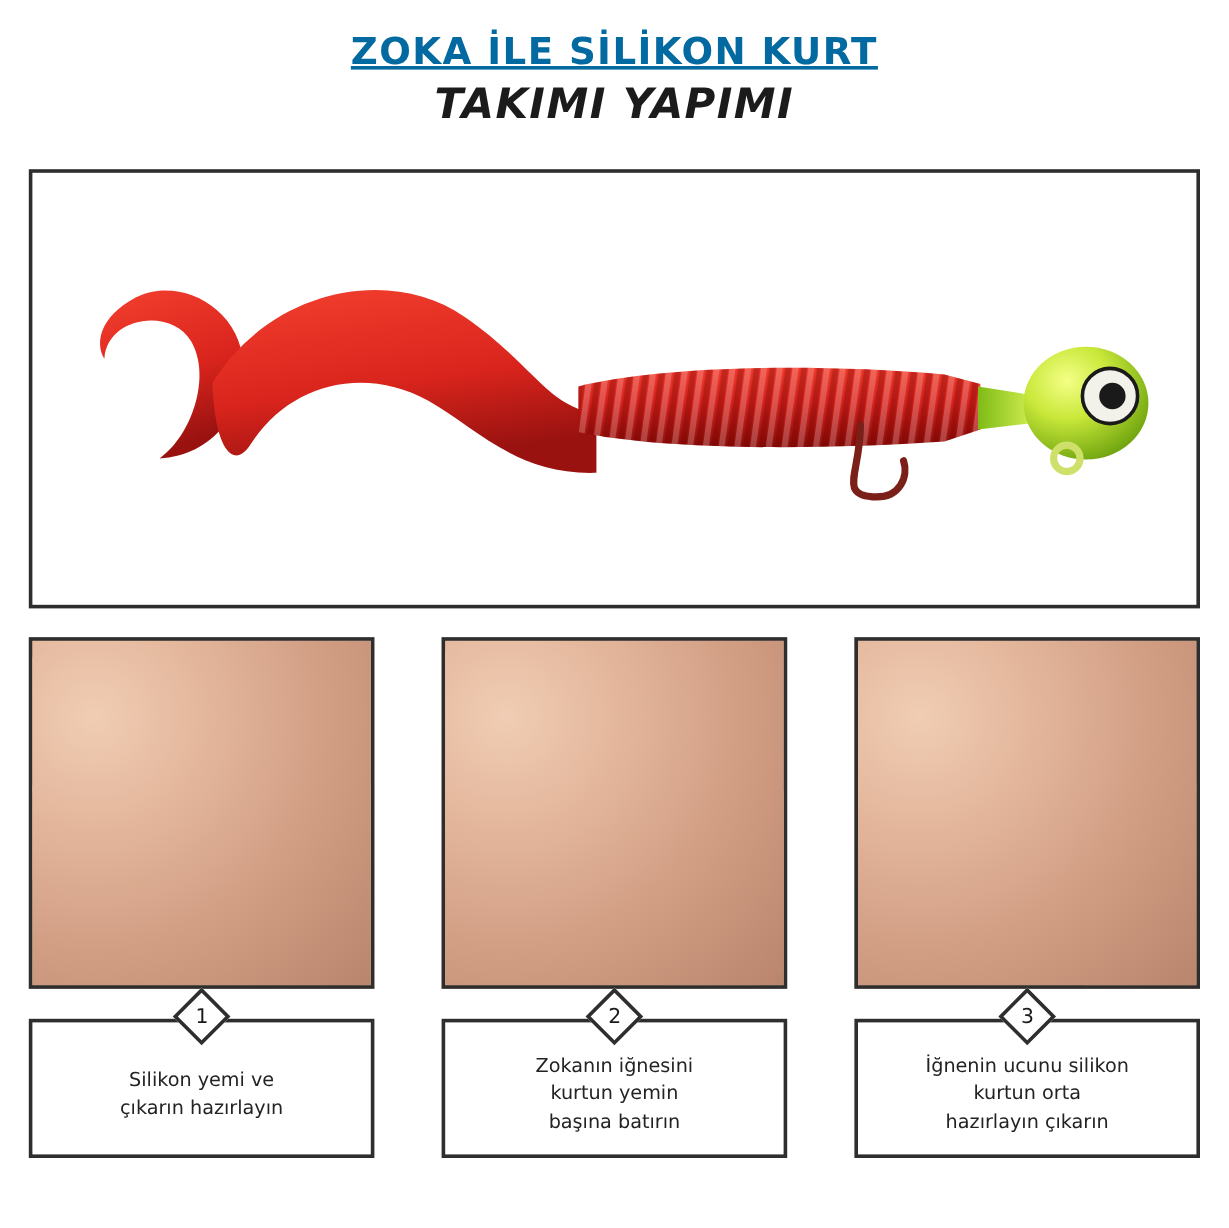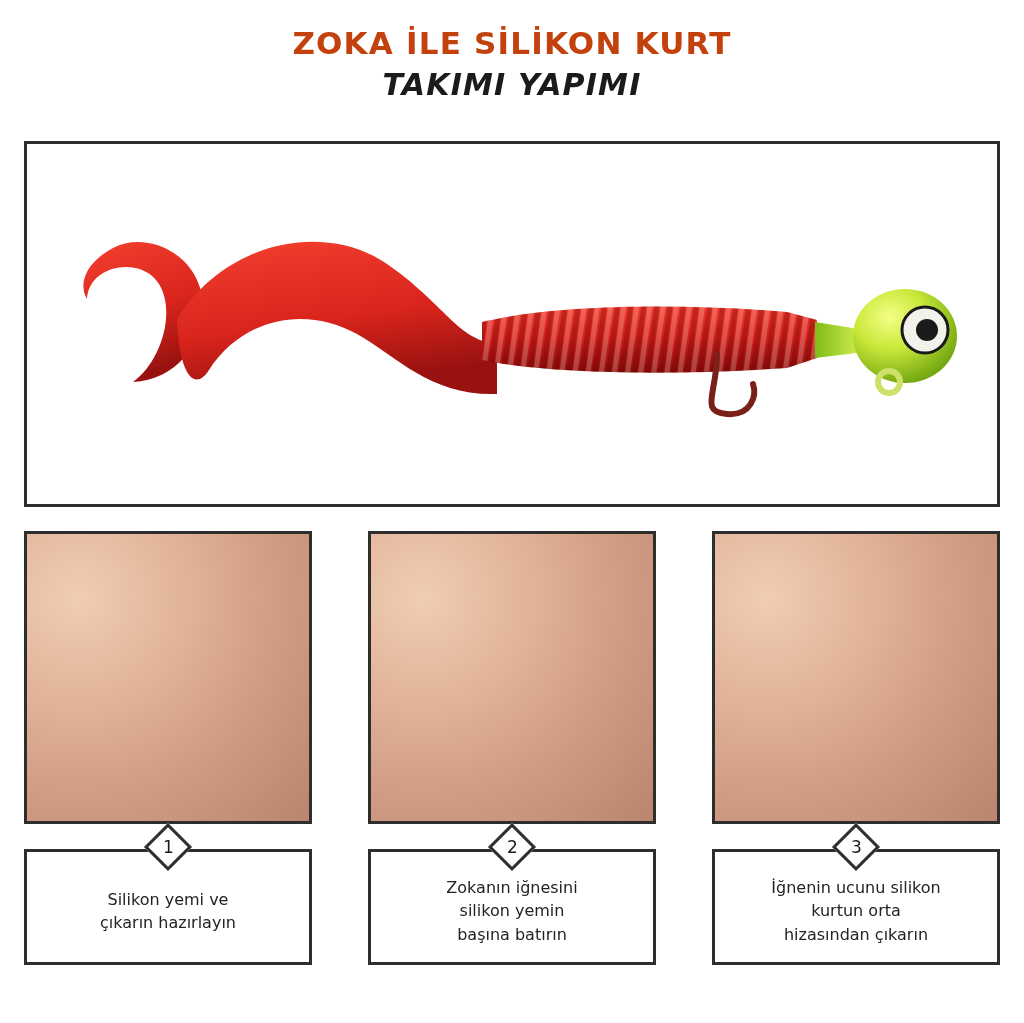--- a/index.html
+++ b/index.html
@@ -20,28 +20,29 @@
   .title-block {
     position: absolute;
     top: 26px; left: 0; width: 1024px;
     text-align: center;
   }
   .title-line1 {
     font-family: "DejaVu Sans", sans-serif;
     font-weight: 700;
     font-size: 31px;
     letter-spacing: 1.2px;
-    color: #c2410c;
+    color: #0369a1;
     line-height: 1.15;
+    text-decoration: underline;
   }
   .title-line2 {
     font-family: "DejaVu Sans", sans-serif;
     font-weight: 700;
     font-style: italic;
-    font-size: 30px;
+    font-size: 35px;
     letter-spacing: 1.2px;
     color: #1b1b1b;
     line-height: 1.25;
     margin-top: 4px;
   }
 
   
   .hero {
     position: absolute;
     left: 24px; top: 141px;
@@ -256,21 +257,21 @@
           <circle cx="224" cy="174" r="6" fill="#fdfdf3" stroke="#1a1a1a" stroke-width="2"></circle>
 
           <path d="M206 104 C 230 92, 244 112, 236 134 C 230 150, 214 156, 204 150" stroke="#2d2d2d" stroke-width="5" fill="none" stroke-linecap="round"></path>
         </svg>
       </div>
       <div class="caption">
         <div class="badge">
           <span>2</span>
         </div>
         <div class="caption-text">Zokanın iğnesini
-silikon yemin
+kurtun yemin
 başına batırın</div>
       </div>
     </div>
 
     <div class="step s3">
       <div class="photo">
         <div class="skin"></div>
         <svg width="282" height="287" viewBox="0 0 282 287">
           <rect x="0" y="0" width="282" height="287" fill="#c59a80"></rect>
           <ellipse cx="30" cy="80" rx="96" ry="66" fill="url(#sk1)"></ellipse>
@@ -289,18 +290,18 @@
           <path d="M198 146 L 228 152 L 226 182 L 198 178 Z" fill="url(#noseGrad)"></path>
           <ellipse cx="236" cy="166" rx="14" ry="13" fill="url(#headGrad)"></ellipse>
         </svg>
       </div>
       <div class="caption">
         <div class="badge">
           <span>3</span>
         </div>
         <div class="caption-text">İğnenin ucunu silikon
 kurtun orta
-hizasından çıkarın</div>
+hazırlayın çıkarın</div>
       </div>
     </div>
 
   </div>
 </div>
 
 </body></html>

